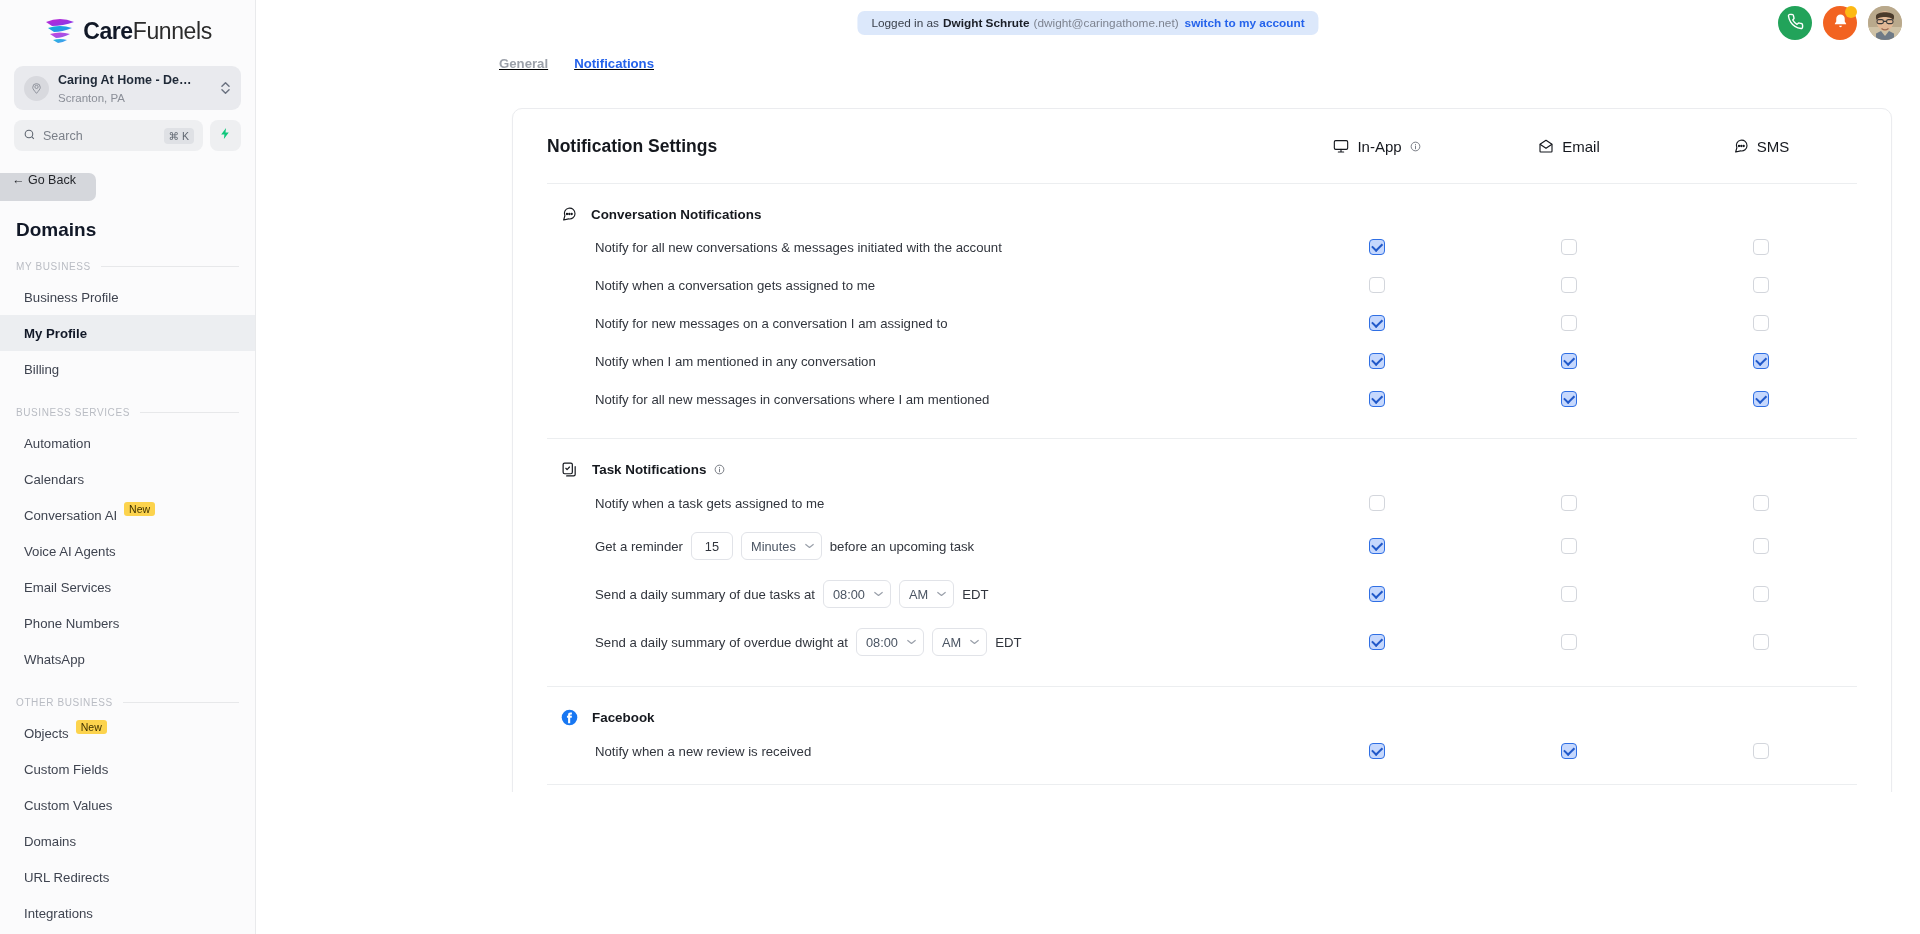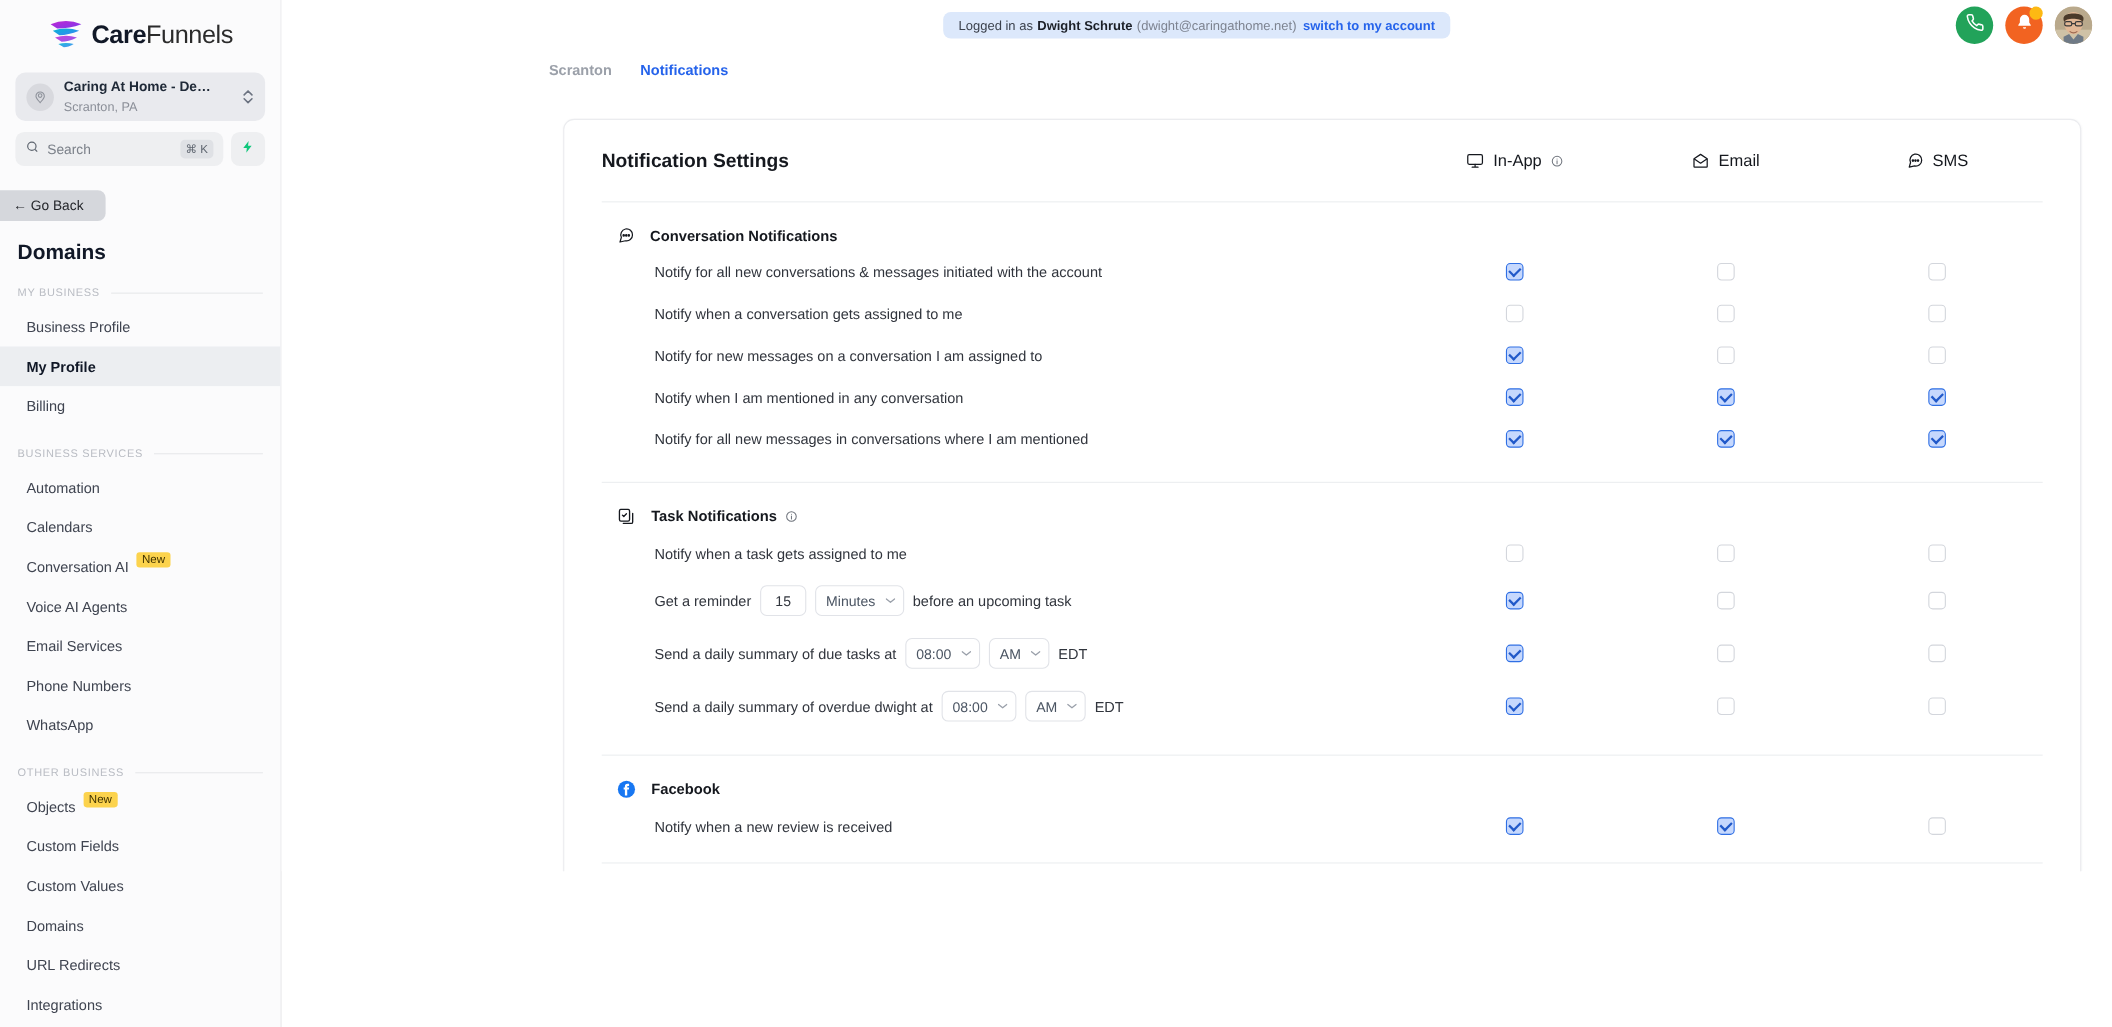--- a/index.html
+++ b/index.html
@@ -62,21 +62,21 @@
     color: #5f6670; padding: 2px 5px; font-family: "Liberation Sans", sans-serif;
   }
   .spark-btn {
     width: 31px; height: 31px; background: #eeeff1; border-radius: 8px;
     display: flex; align-items: center; justify-content: center; cursor: pointer;
   }
 
   .goback {
     margin: 22px 0 0 0; width: 96px; height: 28px;
     background: #d5d7dc; border-radius: 0 7px 7px 0;
-    display: flex; align-items: center; gap: 6px; padding-left: 12px;
+    display: flex; align-items: flex-start; gap: 6px; padding-left: 12px;
     font-size: 12.5px; color: #24262b; font-weight: 500; cursor: pointer;
   }
 
   .settings-title { font-size: 19px; font-weight: 700; color: #111827; padding: 18px 0 0 16px; }
 
   .grp { display: flex; align-items: center; gap: 10px; padding: 20px 16px 7px 16px; }
   .grp-label { font-size: 10px; letter-spacing: .6px; color: #b9bcc3; font-weight: 400; white-space: nowrap; }
   .grp-line { flex: 1; height: 1px; background: #e7e8ea; }
 
   .nav-item {
@@ -84,21 +84,21 @@
     padding-left: 24px; font-size: 13.2px; color: #3f4450; cursor: pointer;
   }
   .nav-item.active { background: #eceef1; font-weight: 600; color: #111827; }
   .badge-new {
     background: #fcd34d; color: #3f3200; font-size: 10.5px;
     border-radius: 3px; padding: 1px 5px; font-weight: 400;
     position: relative; top: -6px;
   }
 
   
-  .main { flex: 1; height: 792px; position: relative; background: #fff; overflow: hidden; }
+  .main { flex: 1; height: 792px; position: relative; background: #fff; overflow: hidden; text-decoration: underline; }
 
   .topbar { height: 46px; display: flex; align-items: center; position: relative; }
   .login-banner {
     position: absolute; left: 50%; transform: translateX(-50%);
     background: #dce8fb; border-radius: 7px; height: 24px;
     display: flex; align-items: center; padding: 0 14px;
     font-size: 11.8px; color: #3b414c; white-space: nowrap;
   }
   .login-banner b { font-weight: 700; color: #1b1f27; margin: 0 4px; }
   .login-banner .email { color: #7d8390; }
@@ -353,21 +353,21 @@
             <rect x="18.6" y="13.6" width="6.4" height="4" rx="1.6" fill="none" stroke="#3b3b3b" stroke-width="1.1"></rect>
             <path d="M15.4 15.4h3.2" stroke="#3b3b3b" stroke-width="1.1"></path>
             <path d="M13.5 22.5c2 1.6 5 1.6 7 0" stroke="#9c6a52" stroke-width="1.1" fill="none"></path>
             <path d="M13 25l4 5 4-5 5 2.5V34H8v-6.5z" fill="#6f7a86"></path>
           </svg>
         </div>
       </div>
     </div>
 
     <div class="tabs" id="tabs-bar">
-        <div class="tab">Scranton</div>
+        <div class="tab">General</div>
         <div class="tab active">Notifications</div>
       </div>
 
     <section class="card">
       <div class="card-head">
         <div class="card-title">Notification Settings</div>
         <div class="chan-heads" id="channel-heads">
             <div class="chan c-inapp">
               <span style="display: flex;">
                 <svg width="16" height="16" viewBox="0 0 24 24" fill="none" stroke="#15181e" stroke-width="1.7" stroke-linecap="round" stroke-linejoin="round">

